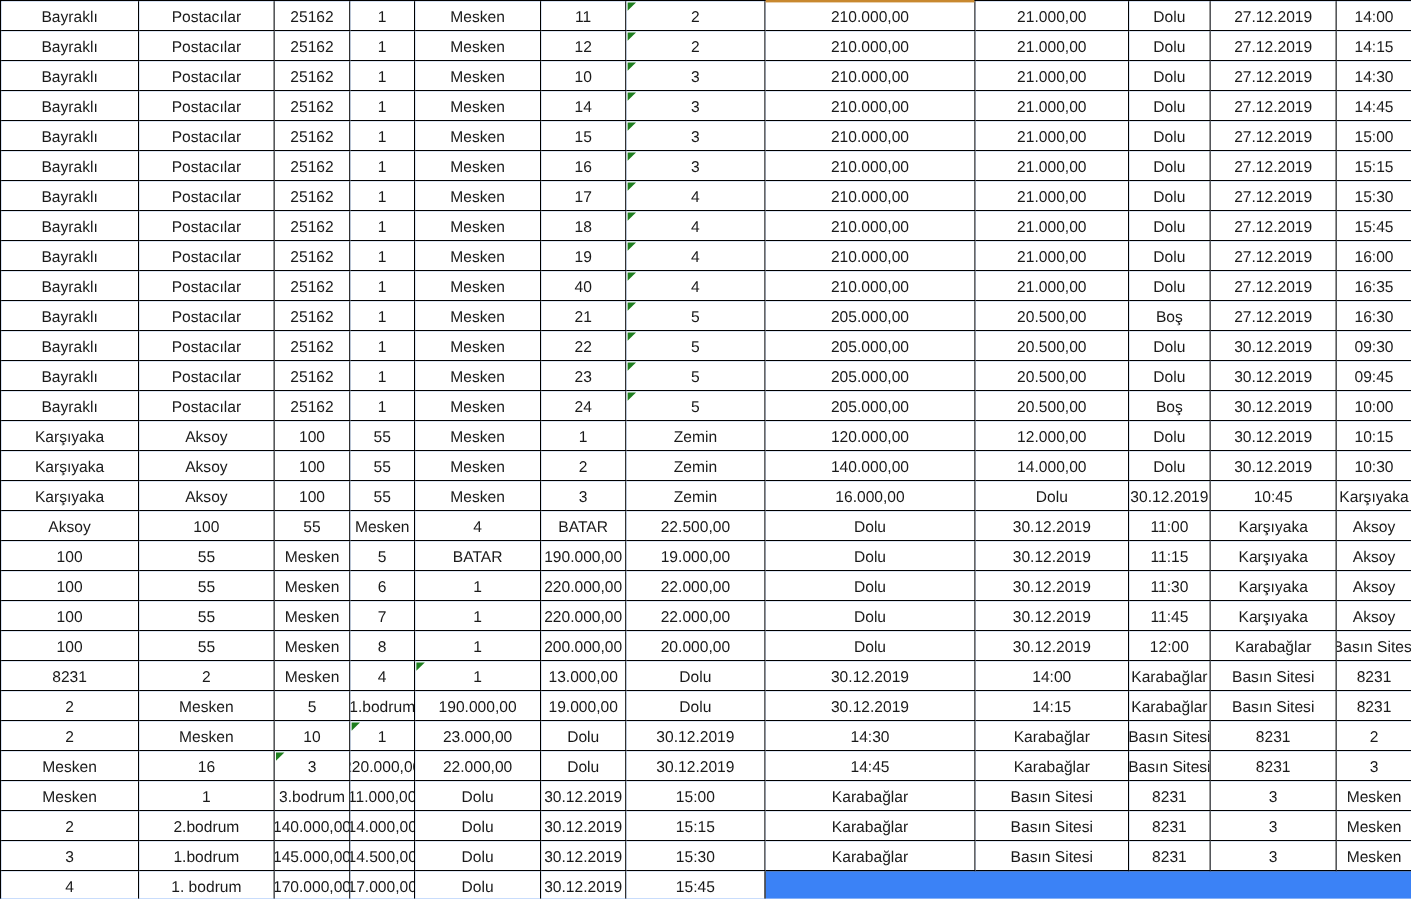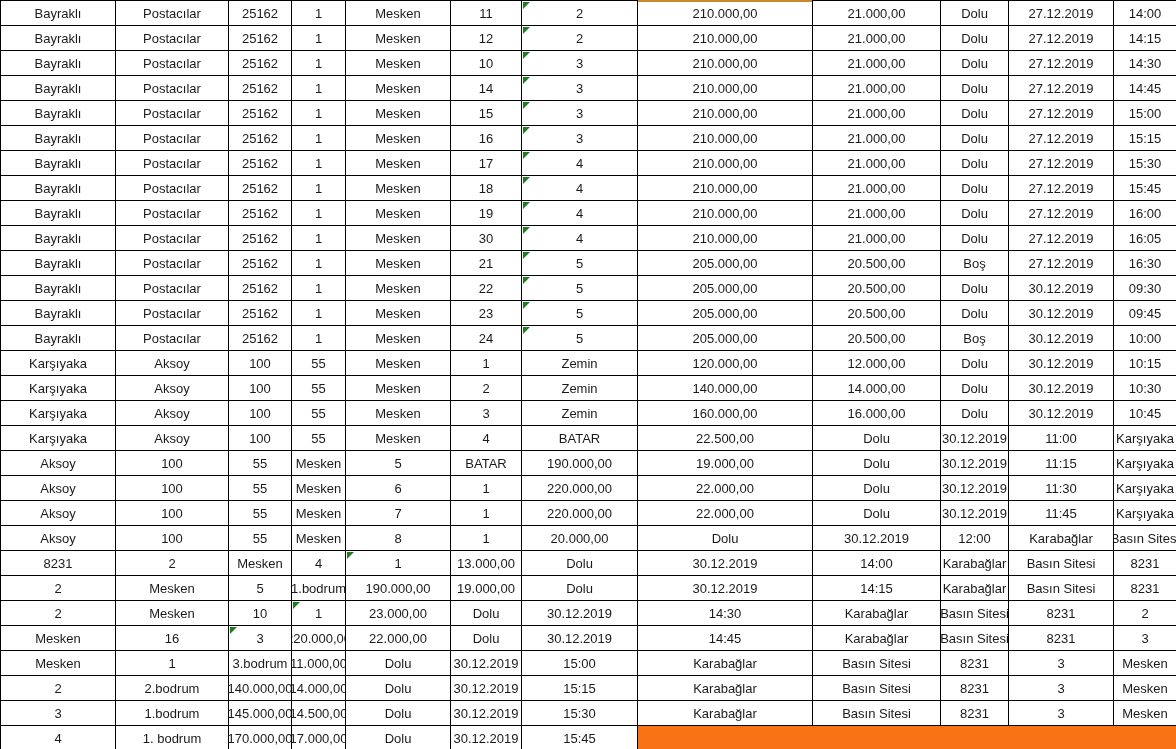--- a/index.html
+++ b/index.html
@@ -1,21 +1,21 @@
 <!DOCTYPE html>
 <html style="--grid: #000000; --text: #1A1A1A; --marker: #1E7E1E; --hl: #C8882F;"><head>
 <meta charset="utf-8">
 <style>
   html,body{margin:0;padding:0;background:#fff;}
   body{font-family:"Liberation Sans","DejaVu Sans",sans-serif;}
   #viewport{
     position:relative;
     width:1176px;height:749px;
     overflow:hidden;
-    background:#f97316;
+    background:#3b82f6;
   }
   #grid{
     position:absolute;left:0;top:0;
     display:grid;
     grid-template-columns:115px 113px 63px 54px 105px 71px 116px 175px 128px 68px 105px 63px;
     grid-auto-rows:25px;
     border-top:1px solid var(--grid,#000);
     border-left:1px solid var(--grid,#000);
     width:1176px;
   }
@@ -393,40 +393,40 @@
       <div class="cell">
         <span>25162</span>
       </div>
       <div class="cell">
         <span>1</span>
       </div>
       <div class="cell">
         <span>Mesken</span>
       </div>
       <div class="cell">
-        <span>30</span>
+        <span>40</span>
       </div>
       <div class="cell">
         <span class="tri"></span>
         <span>4</span>
       </div>
       <div class="cell">
         <span>210.000,00</span>
       </div>
       <div class="cell">
         <span>21.000,00</span>
       </div>
       <div class="cell">
         <span>Dolu</span>
       </div>
       <div class="cell">
         <span>27.12.2019</span>
       </div>
       <div class="cell">
-        <span>16:05</span>
+        <span>16:35</span>
       </div>
       <div class="cell">
         <span>Bayraklı</span>
       </div>
       <div class="cell">
         <span>Postacılar</span>
       </div>
       <div class="cell">
         <span>25162</span>
       </div>
@@ -656,23 +656,20 @@
       <div class="cell">
         <span>Mesken</span>
       </div>
       <div class="cell">
         <span>3</span>
       </div>
       <div class="cell">
         <span>Zemin</span>
       </div>
       <div class="cell">
-        <span>160.000,00</span>
-      </div>
-      <div class="cell">
         <span>16.000,00</span>
       </div>
       <div class="cell">
         <span>Dolu</span>
       </div>
       <div class="cell">
         <span>30.12.2019</span>
       </div>
       <div class="cell">
         <span>10:45</span>
@@ -831,20 +828,23 @@
         <span>55</span>
       </div>
       <div class="cell">
         <span>Mesken</span>
       </div>
       <div class="cell">
         <span>8</span>
       </div>
       <div class="cell">
         <span>1</span>
+      </div>
+      <div class="cell">
+        <span>200.000,00</span>
       </div>
       <div class="cell">
         <span>20.000,00</span>
       </div>
       <div class="cell">
         <span>Dolu</span>
       </div>
       <div class="cell">
         <span>30.12.2019</span>
       </div>

